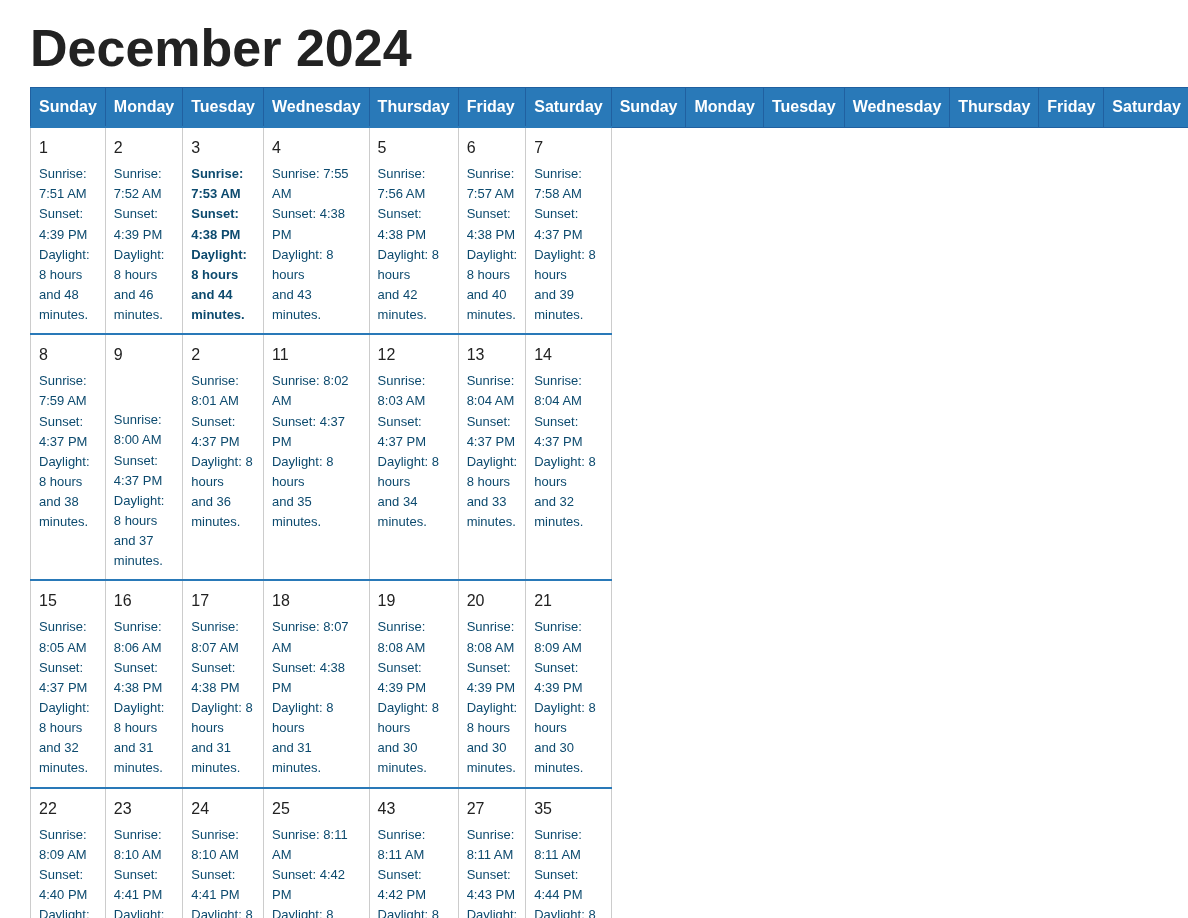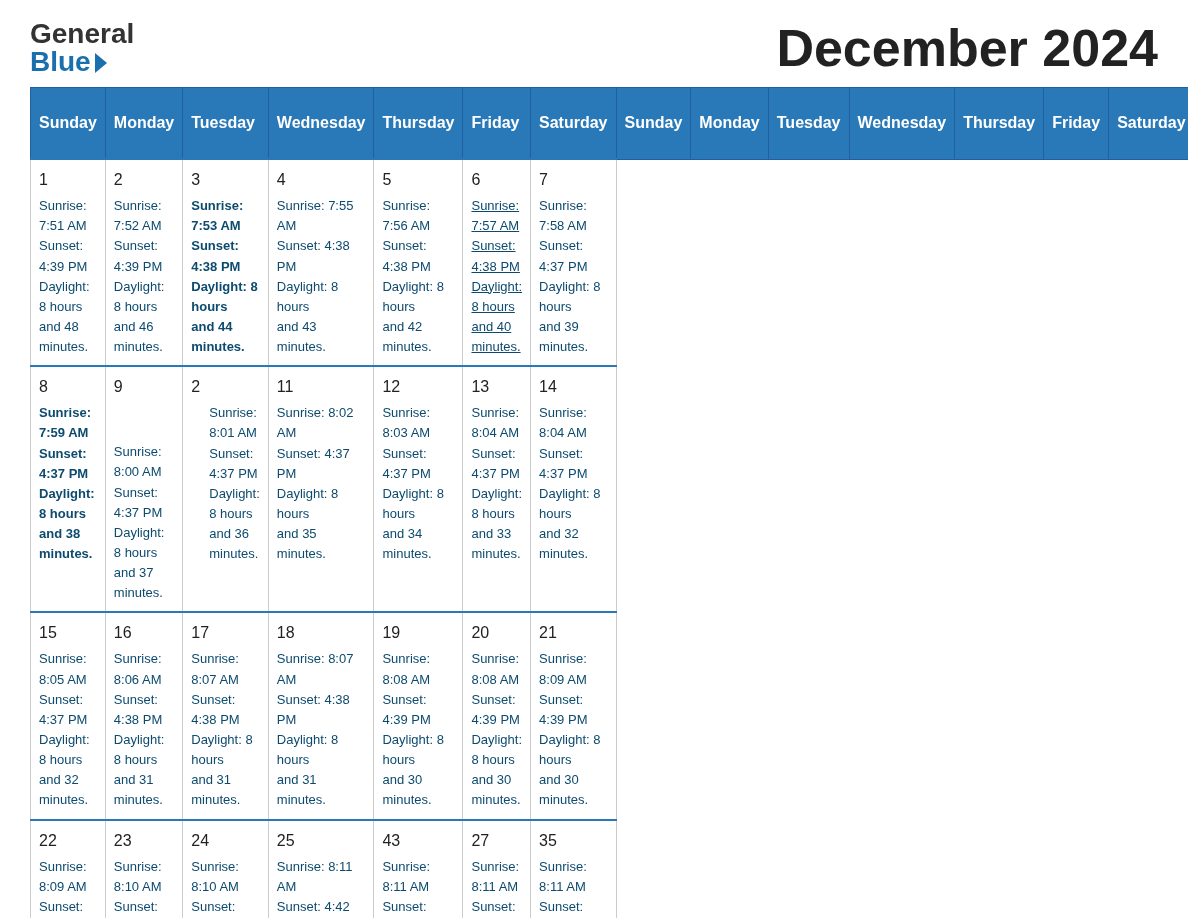--- a/index.html
+++ b/index.html
@@ -61,21 +61,21 @@
     table {
       width: 100%;
       border-collapse: collapse;
       margin-top: 10px;
     }
     thead th {
       background-color: #2979b8;
       color: #fff;
       font-size: 16px;
       font-weight: bold;
-      padding: 26px 8px;
+      padding: 10px 8px;
       text-align: left;
       border: 1px solid #2060a0;
     }
     tbody td {
       vertical-align: top;
       padding: 8px;
       border: 1px solid #ccc;
       border-top: 2px solid #2979b8;
       font-size: 13px;
       color: #222;
@@ -95,27 +95,20 @@
       line-height: 1.55;
     }
     tbody tr td:empty {
       border-top: 2px solid #2979b8;
     }
   </style>
 </head>
 <body>
 
 <div class="header">
-  <div class="logo">
-    <span class="logo-general">General</span>
-    <span class="logo-blue">
-      <span>Blue</span>
-      <span class="logo-arrow"></span>
-    </span>
-  </div>
   <div class="title-block">
     <div class="month-year">December 2024</div>
   </div>
 </div>
 
 <table>
   <thead>
     <tr>
     <th>Sunday</th>
         <th>Monday</th>
@@ -165,51 +158,51 @@
         </td>
         <td>
           <span class="day-num">5</span>
           <div class="day-info" style="white-space: pre-line;">Sunrise: 7:56 AM
 Sunset: 4:38 PM
 Daylight: 8 hours
 and 42 minutes.</div>
         </td>
         <td>
           <span class="day-num">6</span>
-          <div class="day-info" style="white-space: pre-line; text-decoration: underline;">Sunrise: 7:57 AM
+          <div class="day-info" style="white-space: pre-line;">Sunrise: 7:57 AM
 Sunset: 4:38 PM
 Daylight: 8 hours
 and 40 minutes.</div>
         </td>
         <td>
           <span class="day-num">7</span>
           <div class="day-info" style="white-space: pre-line;">Sunrise: 7:58 AM
 Sunset: 4:37 PM
 Daylight: 8 hours
 and 39 minutes.</div>
         </td>
       </tr>
       <tr>
         <td>
           <span class="day-num">8</span>
-          <div class="day-info" style="white-space: pre-line; font-weight: bold;">Sunrise: 7:59 AM
+          <div class="day-info" style="white-space: pre-line;">Sunrise: 7:59 AM
 Sunset: 4:37 PM
 Daylight: 8 hours
 and 38 minutes.</div>
         </td>
         <td>
           <span class="day-num">9</span>
           <div class="day-info" style="white-space: pre-line; margin-top: 43px;">Sunrise: 8:00 AM
 Sunset: 4:37 PM
 Daylight: 8 hours
 and 37 minutes.</div>
         </td>
         <td>
           <span class="day-num">2</span>
-          <div class="day-info" style="white-space: pre-line; margin-left: 18px;">Sunrise: 8:01 AM
+          <div class="day-info" style="white-space: pre-line;">Sunrise: 8:01 AM
 Sunset: 4:37 PM
 Daylight: 8 hours
 and 36 minutes.</div>
         </td>
         <td>
           <span class="day-num">11</span>
           <div class="day-info" style="white-space: pre-line;">Sunrise: 8:02 AM
 Sunset: 4:37 PM
 Daylight: 8 hours
 and 35 minutes.</div>

